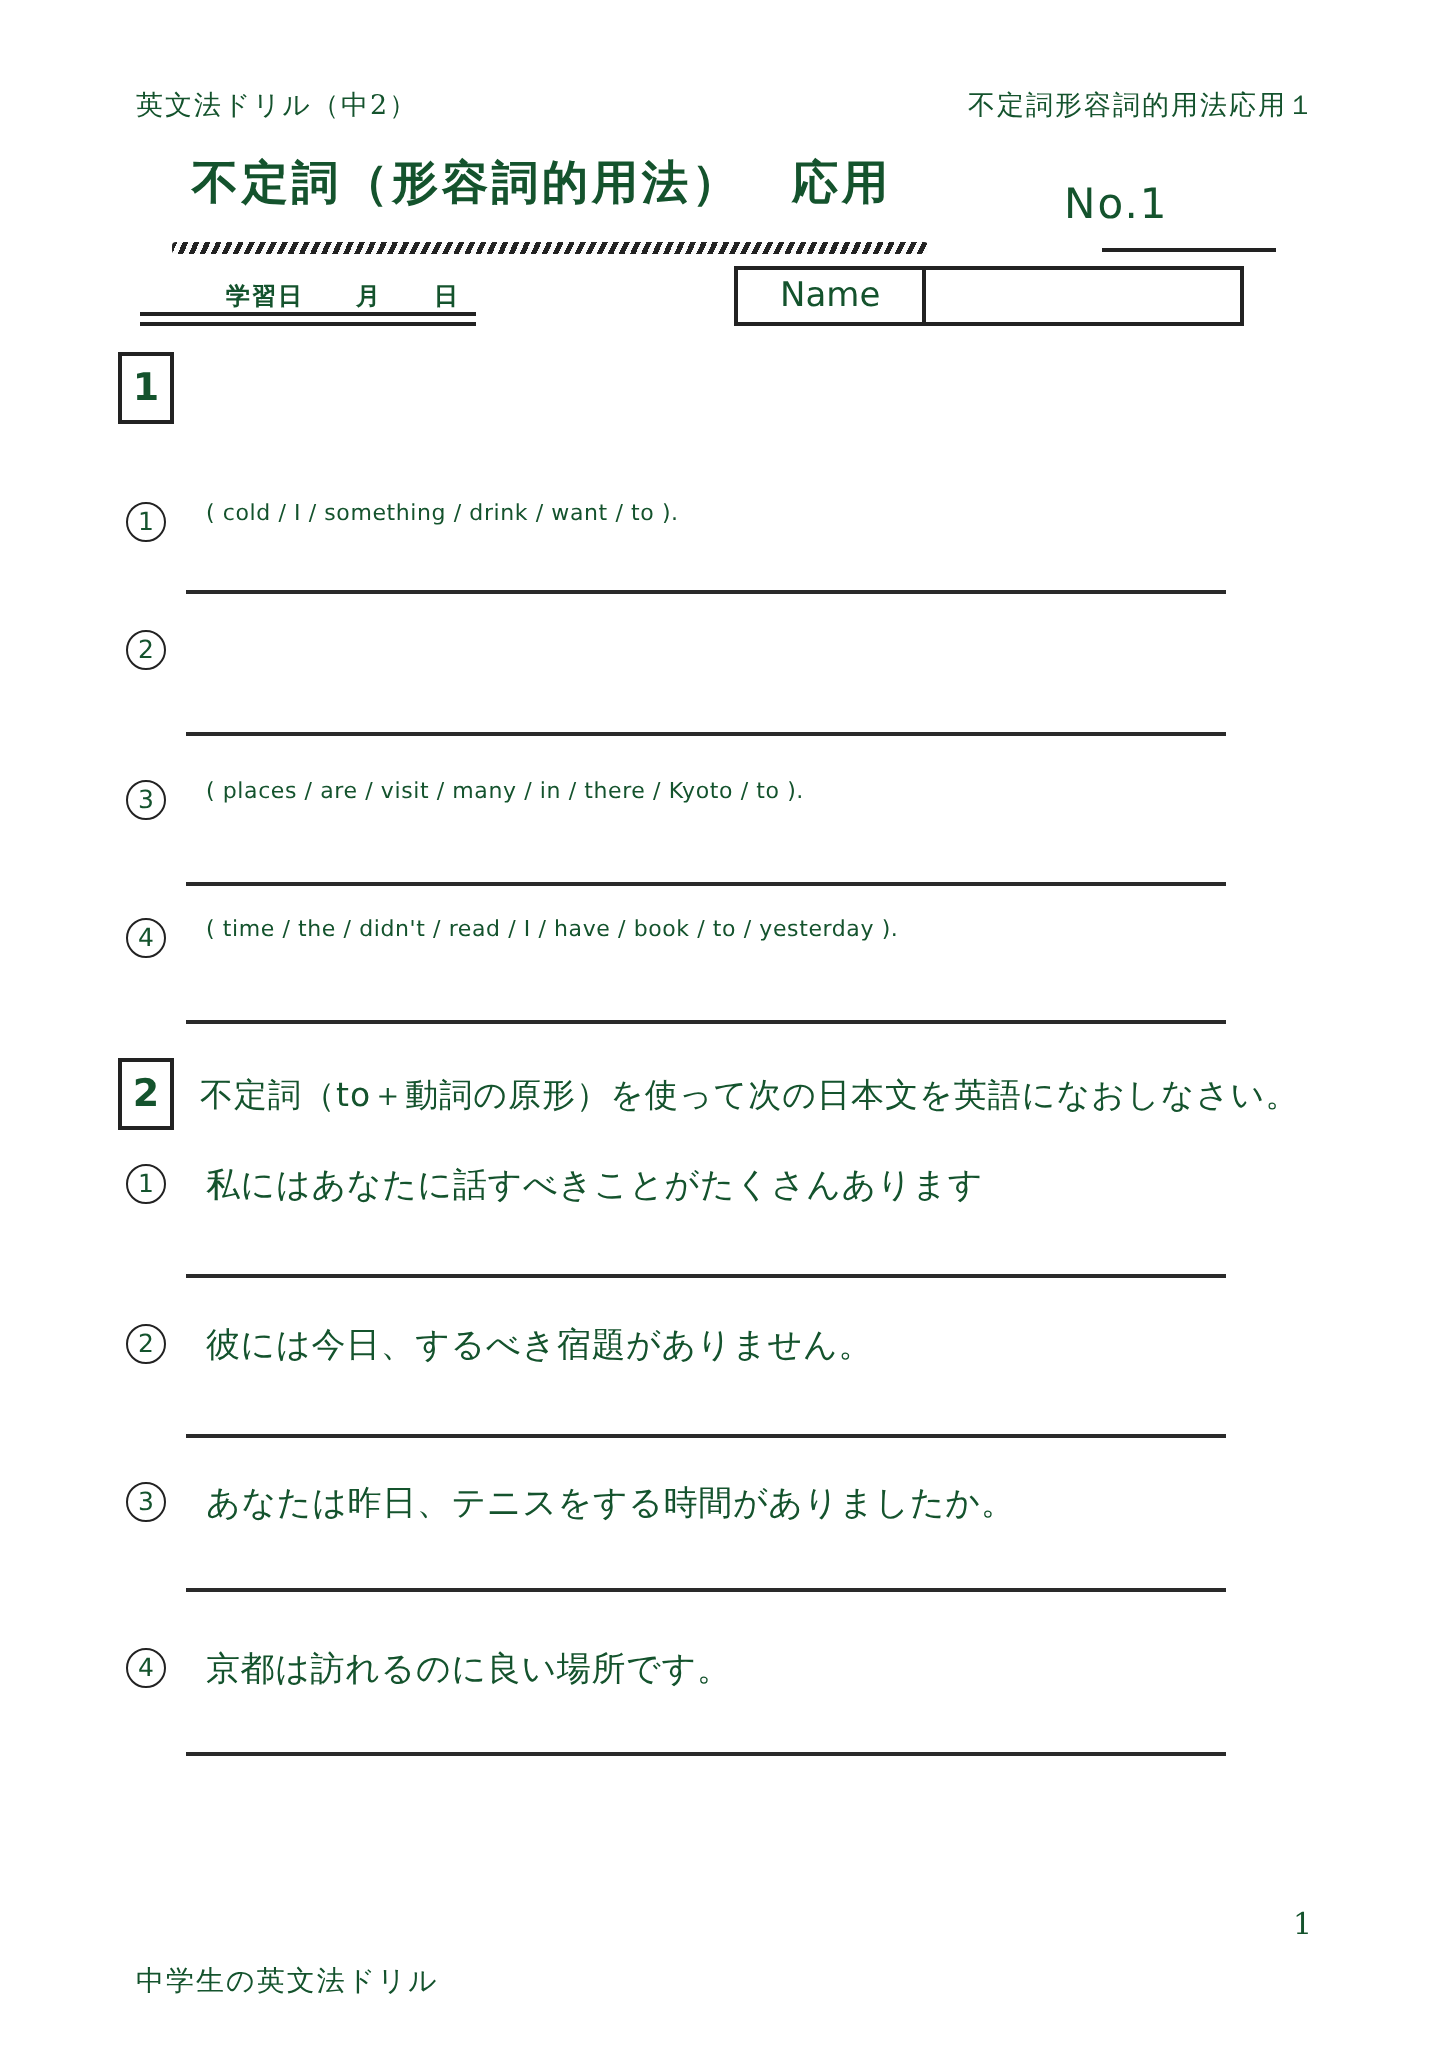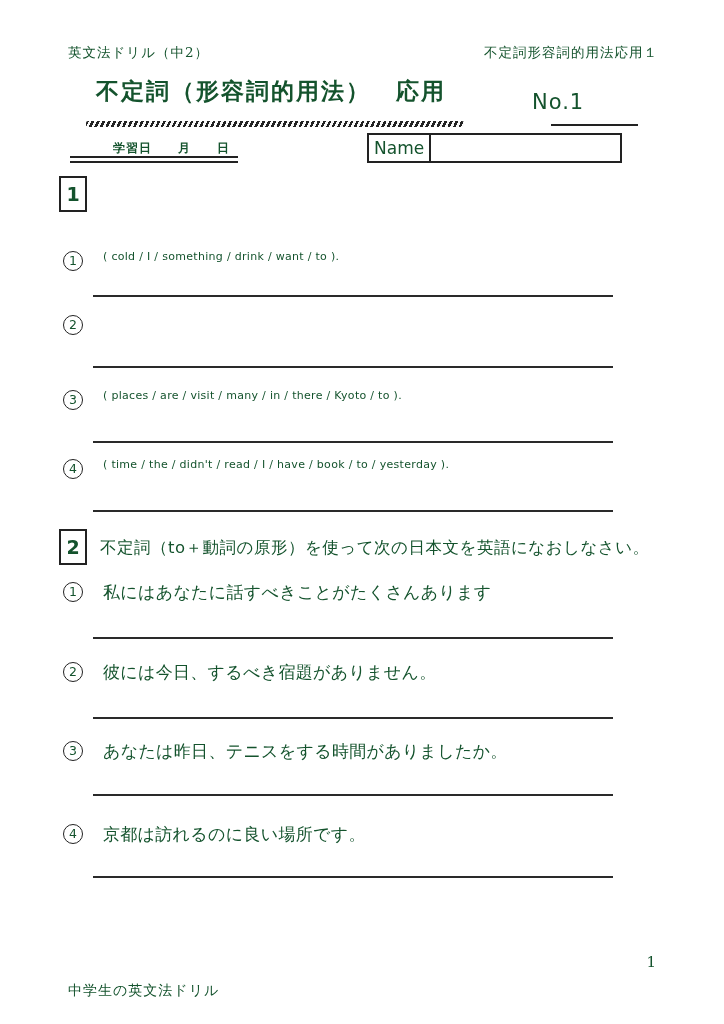--- a/index.html
+++ b/index.html
@@ -23,21 +23,21 @@
   .no1-underline { position:absolute; left:551px; top:124px; width:87px; border-bottom:2px solid #222; }
 
   .study-date { position:absolute; left:74px; top:140px; font-size:12px; font-weight:600; letter-spacing:1px;margin-left:39px; }
   .study-date-underline { position:absolute; left:70px; top:156px; width:168px; height:7px;
     border-top:2px solid #222; border-bottom:2px solid #222; box-sizing:border-box; }
 
   .name-box {
     position:absolute; left:367px; top:133px; width:255px; height:30px;
     border:2px solid #222; box-sizing:border-box; display:flex; align-items:stretch;
   }
-  .name-label { display:flex; align-items:center; padding:0 5px; font-size:17px;
+  .name-label { display:flex; align-items:center; padding:0 21px; font-size:17px;
     border-right:2px solid #222; }
   .name-value { flex:1; }
 
   .qbox {
     position:absolute; width:28px; height:36px; border:2px solid #222; box-sizing:border-box;
     display:flex; align-items:center; justify-content:center; font-size:19px; font-weight:600;
   }
   .instr { position:absolute; font-size:16.5px; letter-spacing:0.5px; white-space:nowrap; }
 
   .item { position:absolute; left:63px; display:flex; align-items:flex-start; white-space:nowrap; }

